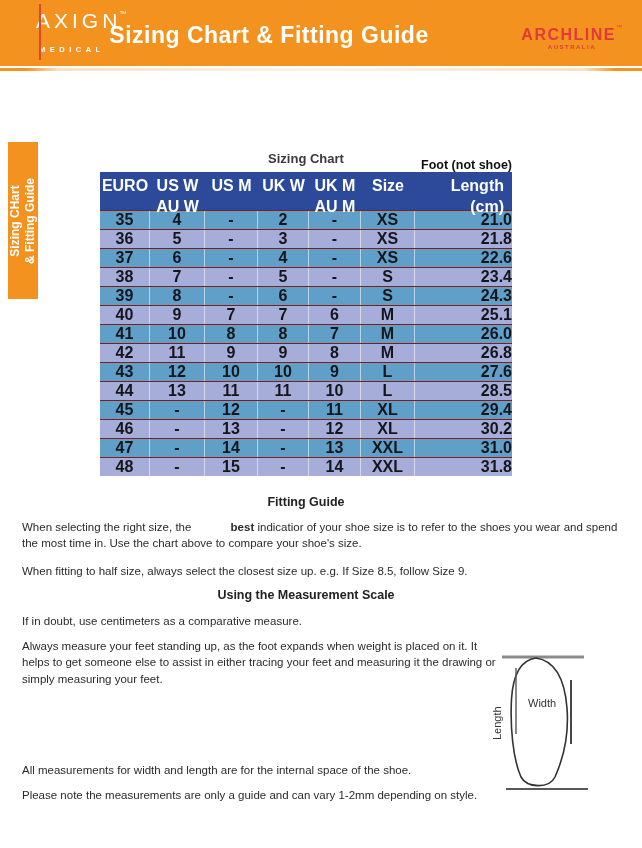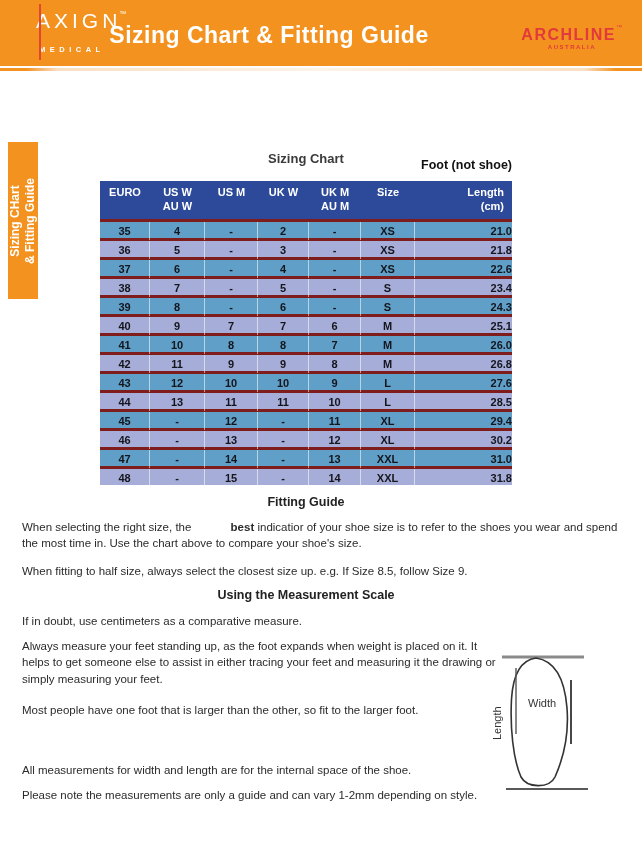--- a/index.html
+++ b/index.html
@@ -22,25 +22,25 @@
   .header-rule { position:absolute; left:0; top:68px; width:642px; height:3px;
     background:linear-gradient(90deg,#F3921E 0%,#F3921E 4%,#FAE0C2 9%,#FDF3E7 50%,#FAE0C2 91%,#F3921E 96%,#F3921E 100%); }
 
   
   .side-tab { position:absolute; left:8px; top:142px; width:30px; height:157px; background:#F3921E; }
   .side-tab-text { position:absolute; left:50%; top:50%; transform:translate(-50%,-50%) rotate(-90deg); white-space:nowrap; text-align:center; color:#fff; font-size:12px; font-weight:bold; line-height:1.25; }
 
   
   .chart-title { position:absolute; left:100px; top:151px; width:412px; text-align:center; font-size:13px; font-weight:bold; color:#3a3a3a; }
   .foot-label { position:absolute; left:360px; top:158px; width:152px; text-align:right; font-size:12.5px; font-weight:bold; color:#111; }
-  .size-table { position:absolute; left:100px; top:172px; width:412px; font-size:11px;margin-top:9px; }
+  .size-table { position:absolute; left:100px; top:172px; width:412px; font-size:16px; }
   .thead { display:grid; grid-template-columns:50px 55px 53px 51px 52px 54px 97px; background:#2C4A99; height:38px; }
   .th { color:#fff; font-weight:bold; text-align:center; padding-top:4px; line-height:1.3; }
   .th:last-child { text-align:right; padding-right:8px; }
-  .tr { display:grid; grid-template-columns:50px 55px 53px 51px 52px 54px 97px; height:19px; border-top:3px solid #7f1d1d; }
+  .tr { display:grid; grid-template-columns:50px 55px 53px 51px 52px 54px 97px; height:19px; border-top:1px solid #7f1d1d; }
   .teal { background:#5F9FC8; }
   .lav  { background:#A6ADD8; }
   .td { text-align:center; font-weight:bold; color:#15151c; line-height:18px; border-right:1px solid rgba(255,255,255,0.55); }
   .td:last-child { border-right:none; text-align:right; }
 
   
   .h-center { position:absolute; left:0; width:612px; text-align:center; font-size:12.5px; font-weight:bold; color:#222; }
   .para { position:absolute; left:22px; font-size:11.5px; line-height:1.42; color:#2b2b2b; }
   .bold { font-weight:bold;padding-left:36px; }
 
@@ -234,21 +234,20 @@
       </div>
   </div>
 
   <div class="h-center" style="top:495px;">Fitting Guide</div>
   <p class="para" style="top:519px; width:600px;"><span>When selecting the right size, the </span><span class="bold">best</span><span> indicatior of your shoe size is to refer to the shoes you wear and spend the most time in. Use the chart above to compare your shoe's size.</span></p>
   <p class="para" style="top:563px; width:600px;">When fitting to half size, always select the closest size up. e.g. If Size 8.5, follow Size 9.</p>
 
   <div class="h-center" style="top:588px;">Using the Measurement Scale</div>
   <p class="para" style="top:613px; width:600px;">If in doubt, use centimeters as a comparative measure.</p>
   <p class="para" style="top:638px; width:478px;">Always measure your feet standing up, as the foot expands when weight is placed on it. It helps to get someone else to assist in either tracing your feet and measuring it the drawing or simply measuring your feet.</p>
-  <p class="para" style="top:702px; width:478px;">Most people have one foot that is larger than the other, so fit to the larger foot.</p>
   <p class="para" style="top:762px; width:478px;">All measurements for width and length are for the internal space of the shoe.</p>
   <p class="para" style="top:787px; width:540px;">Please note the measurements are only a guide and can vary 1-2mm depending on style.</p>
 
   <div class="foot-diagram">
     <svg width="150" height="160" viewBox="0 0 150 160">
       <line x1="10" y1="11" x2="92" y2="11" stroke="#8a8a8a" stroke-width="3"></line>
       <path d="M44,12 C29,14 21,29 19.5,53 C18,81 21,113 29,131 C35,142 57,143 63,131 C71,113 77,88 75,62 C73,37 65,15 44,12 Z" fill="none" stroke="#333" stroke-width="1.6"></path>
       <line x1="24" y1="22" x2="24" y2="88" stroke="#555" stroke-width="1.4"></line>
       <line x1="79" y1="34" x2="79" y2="98" stroke="#333" stroke-width="1.8"></line>
       <line x1="14" y1="143" x2="96" y2="143" stroke="#222" stroke-width="1.6"></line>

